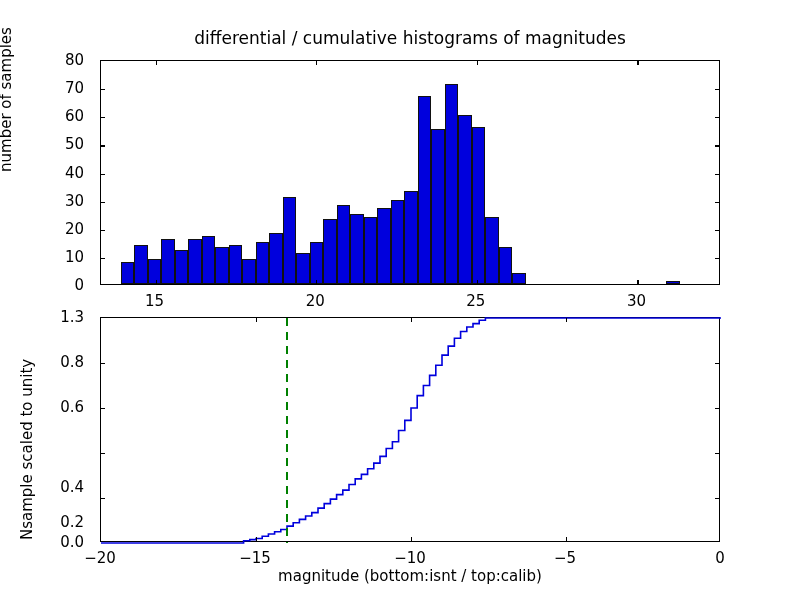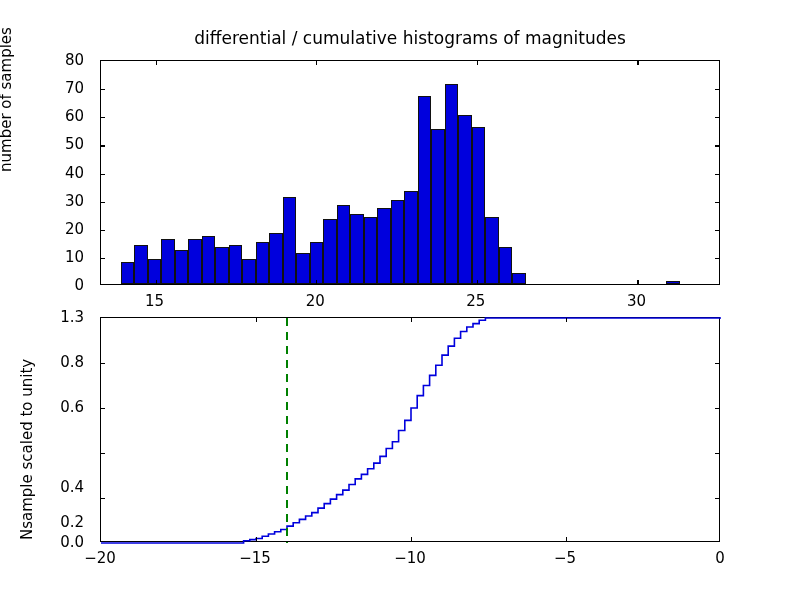--- a/index.html
+++ b/index.html
@@ -261,15 +261,16 @@
       <div class="ytick-label" style="top: 317px; width: 92px; left: 0px; padding-right: 8px; box-sizing: border-box;">1.3</div>
     </div>
   <div id="bottom-xtick-labels">
       <div class="xtick-label" style="left: 100px; top: 549px;">−20</div>
       <div class="xtick-label" style="left: 255px; top: 549px;">−15</div>
       <div class="xtick-label" style="left: 410px; top: 549px;">−10</div>
       <div class="xtick-label" style="left: 565px; top: 549px;">−5</div>
       <div class="xtick-label" style="left: 720px; top: 549px;">0</div>
     </div>
 
+  <div class="xlabel">magnitude (bottom:isnt / top:calib)</div>
 
 
 </div>
 
 </body></html>

